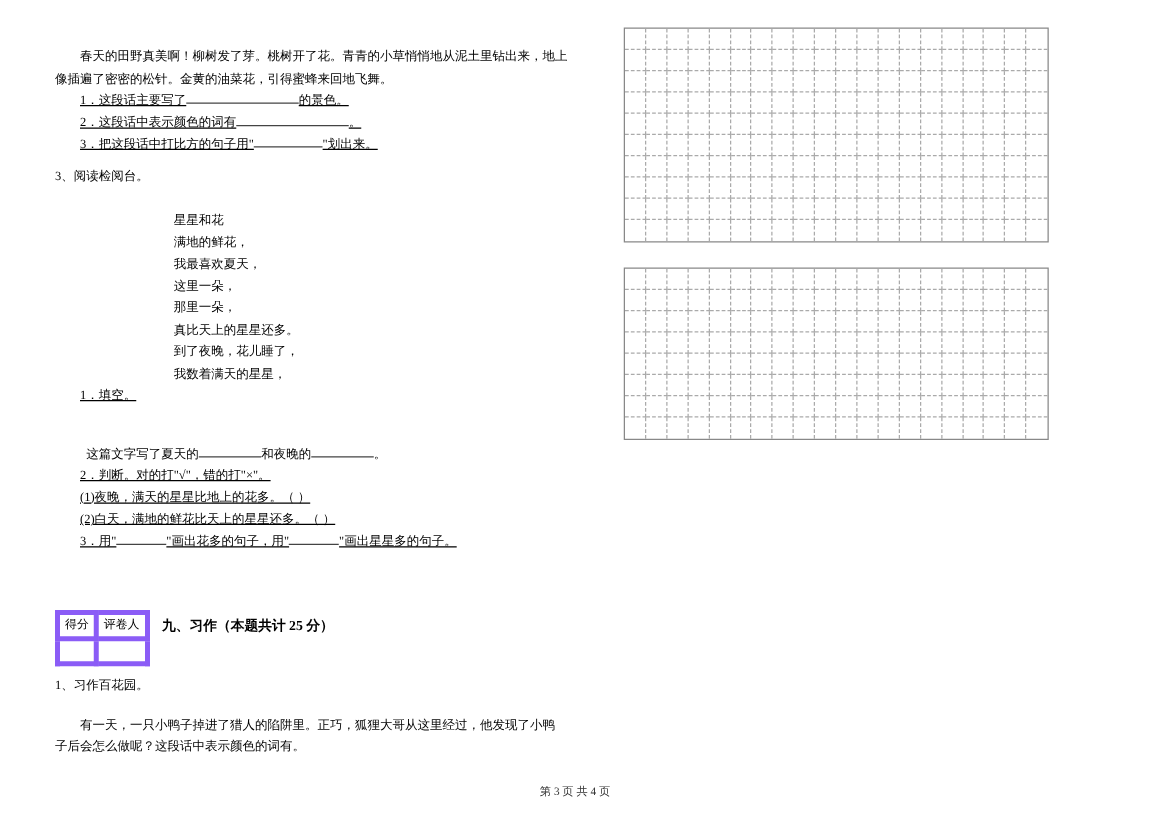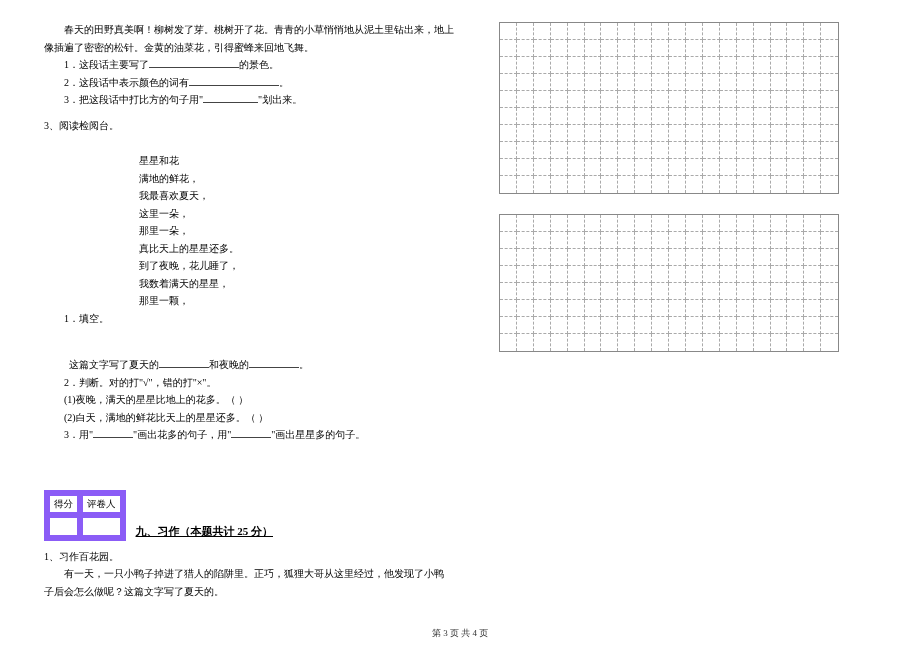--- a/index.html
+++ b/index.html
@@ -20,53 +20,52 @@
       font-size: 10px;
       line-height: 1.55;
       color: #000;
     }
     .right-col {
       width: 415px;
       padding-left: 40px;
       padding-top: 0;
     }
     .para { margin-bottom: 2px; }
-    .indent1 { text-indent: 2em; }
-    .indent2 { padding-left: 2em; }
+    .indent1 { text-indent: 2em; margin-top: 16px; }
+    .indent2 { padding-left: 2em; text-decoration: underline; }
     .indent25 { padding-left: 2.5em; margin-top: 31px; }
     .poem-block { padding-left: 9.5em; margin-top: 20px; }
     .ul {
       display: inline-block;
       border-bottom: 1px solid #444;
       min-width: 50px;
       height: 0.95em;
       vertical-align: baseline;
     }
     .ul-long { min-width: 90px; }
     .ul-med { min-width: 55px; }
     .score-table {
       border-collapse: collapse;
       margin-top: 45px;
       margin-bottom: 4px;
       float: left;
       margin-right: 10px;
     }
     .score-table td {
-      border: 6px solid #8b5cf6;
+      border: 4px solid #8b5cf6;
       font-size: 9.5px;
       padding: 1px 4px;
       text-align: center;
       min-width: 24px;
       height: 12px;
     }
     .section-title {
       font-weight: bold;
       font-size: 11px;
-      margin-top: 80px;
-      text-decoration: underline;
+      margin-top: 52px;
     }
     .clear { clear: both; }
     .grid-box {
       position: relative;
       width: 340px;
       margin-bottom: 20px;
     }
     .grid {
       position: relative;
       border: 1px solid #888;
@@ -115,21 +114,20 @@
     <div class="para">3、阅读检阅台。</div>
     <div class="poem-block">
       <div class="para">星星和花</div>
       <div class="para">满地的鲜花，</div>
       <div class="para">我最喜欢夏天，</div>
       <div class="para">这里一朵，</div>
       <div class="para">那里一朵，</div>
       <div class="para">真比天上的星星还多。</div>
       <div class="para">到了夜晚，花儿睡了，</div>
       <div class="para">我数着满天的星星，</div>
-      <div class="para">那里一颗，</div>
     </div>
 
     <div class="para indent2">1．填空。</div>
     <div class="para indent25">
       <span>这篇文字写了夏天的</span><span class="ul"></span><span>和夜晚的</span><span class="ul"></span><span>。</span>
     </div>
     <div class="para indent2">2．判断。对的打"√"，错的打"×"。</div>
     <div class="para indent2">(1)夜晚，满天的星星比地上的花多。（     ）</div>
     <div class="para indent2">(2)白天，满地的鲜花比天上的星星还多。（     ）</div>
     <div class="para indent2">
@@ -147,21 +145,21 @@
         <td>&nbsp;</td>
       </tr>
     </tbody>
       </table>
     <div class="section-title">九、习作（本题共计 25 分）</div>
     <div class="clear"></div>
 
     <div style="height:4px;"></div>
     <div class="para">1、习作百花园。</div>
     <div class="para indent1">有一天，一只小鸭子掉进了猎人的陷阱里。正巧，狐狸大哥从这里经过，他发现了小鸭</div>
-    <div class="para">子后会怎么做呢？这篇文字写了夏天的。</div>
+    <div class="para">子后会怎么做呢？这段话中表示颜色的词有。</div>
   </div>
 
   <div class="right-col">
     <div class="grid-box">
       <div class="grid" id="grid1">
           <div class="grid-row">
             <div class="grid-cell"></div>
             <div class="grid-cell"></div>
             <div class="grid-cell"></div>
             <div class="grid-cell"></div>

